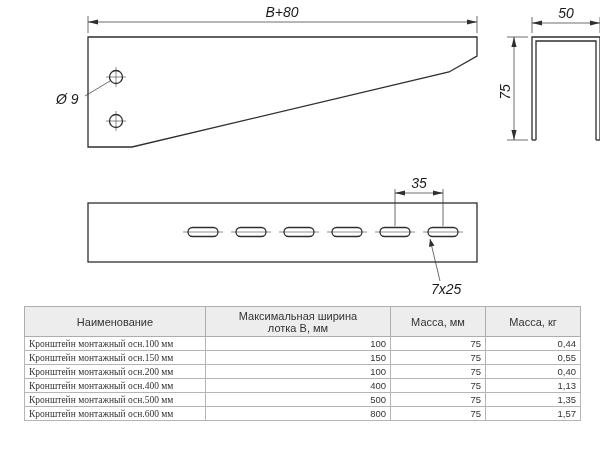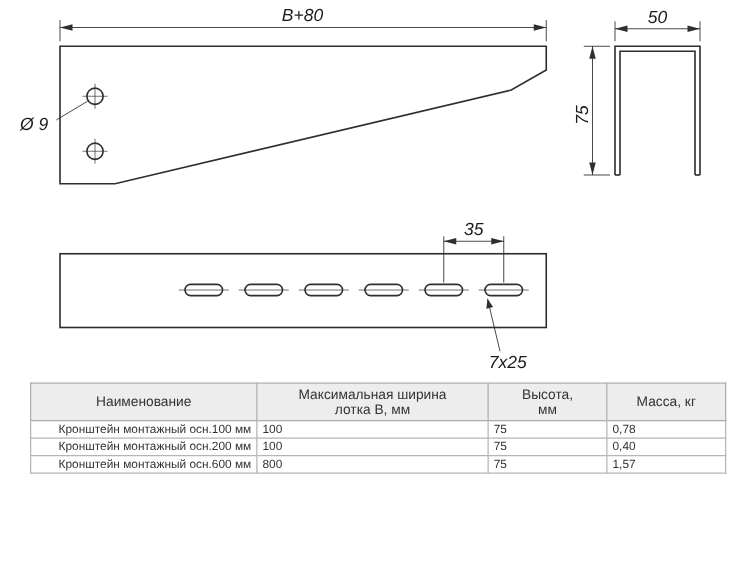--- a/index.html
+++ b/index.html
@@ -1,36 +1,36 @@
 <!DOCTYPE html>
 <html><head>
 <meta charset="utf-8">
 <style>
   * { margin:0; padding:0; box-sizing:border-box; }
   html,body { width:600px; height:450px; background:#ffffff; overflow:hidden;
               font-family:"Liberation Sans", sans-serif; color:#333; }
 
-  .drawing-wrap { width:512px; height:300px; }
+  .drawing-wrap { width:512px; height:300px;padding-left:40px; }
 
   svg .outline  { fill:none; stroke:#2f2f2f; stroke-width:1.3; }
   svg .thin     { fill:none; stroke:#2f2f2f; stroke-width:0.7; }
   svg .hair     { fill:none; stroke:#2f2f2f; stroke-width:0.55; }
   svg .arrow    { fill:#2f2f2f; stroke:none; }
   svg text.dim  { font:italic 14px "Liberation Sans", sans-serif; fill:#1a1a1a; }
 
   table.spec { border-collapse:collapse; margin:6px 0 0 24px; width:556px; table-layout:fixed; }
   table.spec th {
     background:#ededed; border:1px solid #adadad; font-weight:normal;
     font-size:11px; height:30px; text-align:center; vertical-align:middle; padding:2px 20px;margin-left:12px;
   }
   table.spec td {
     border:1px solid #b5b5b5; font-size:9.5px; height:14px;
-    text-align:left; vertical-align:middle; padding:1px 4px; white-space:nowrap; overflow:hidden;
+    text-align:right; vertical-align:middle; padding:1px 4px; white-space:nowrap; overflow:hidden;
   }
-  table.spec td.name { text-align:right; }
+  table.spec td.name { text-align:left;font-family:Liberation Serif, serif; }
   .c-name  { width:181px; }
   .c-width { width:185px; }
   .c-height{ width:95px;  }
   .c-mass  { width:95px;  }
 </style>
 </head>
 <body>
 
 <div class="drawing-wrap">
 <svg width="600" height="300" viewBox="0 0 600 300">
@@ -113,36 +113,54 @@
   <colgroup>
     <col class="c-name">
       <col class="c-width">
       <col class="c-height">
       <col class="c-mass">
   </colgroup>
   <thead>
     <tr>
       <th>Наименование</th>
       <th>Максимальная ширина лотка B, мм</th>
-      <th>Высота, мм</th>
+      <th>Масса, мм</th>
       <th>Масса, кг</th>
     </tr>
   </thead>
   <tbody>
     <tr>
       <td class="name">Кронштейн монтажный осн.100 мм</td>
       <td>100</td>
       <td>75</td>
-      <td>0,78</td>
+      <td>0,44</td>
+    </tr>
+    <tr>
+      <td class="name">Кронштейн монтажный осн.150 мм</td>
+      <td>150</td>
+      <td>75</td>
+      <td>0,55</td>
     </tr>
     <tr>
       <td class="name">Кронштейн монтажный осн.200 мм</td>
       <td>100</td>
       <td>75</td>
       <td>0,40</td>
+    </tr>
+    <tr>
+      <td class="name">Кронштейн монтажный осн.400 мм</td>
+      <td>400</td>
+      <td>75</td>
+      <td>1,13</td>
+    </tr>
+    <tr>
+      <td class="name">Кронштейн монтажный осн.500 мм</td>
+      <td>500</td>
+      <td>75</td>
+      <td>1,35</td>
     </tr>
     <tr>
       <td class="name">Кронштейн монтажный осн.600 мм</td>
       <td>800</td>
       <td>75</td>
       <td>1,57</td>
     </tr>
   </tbody>
 </table>
 

